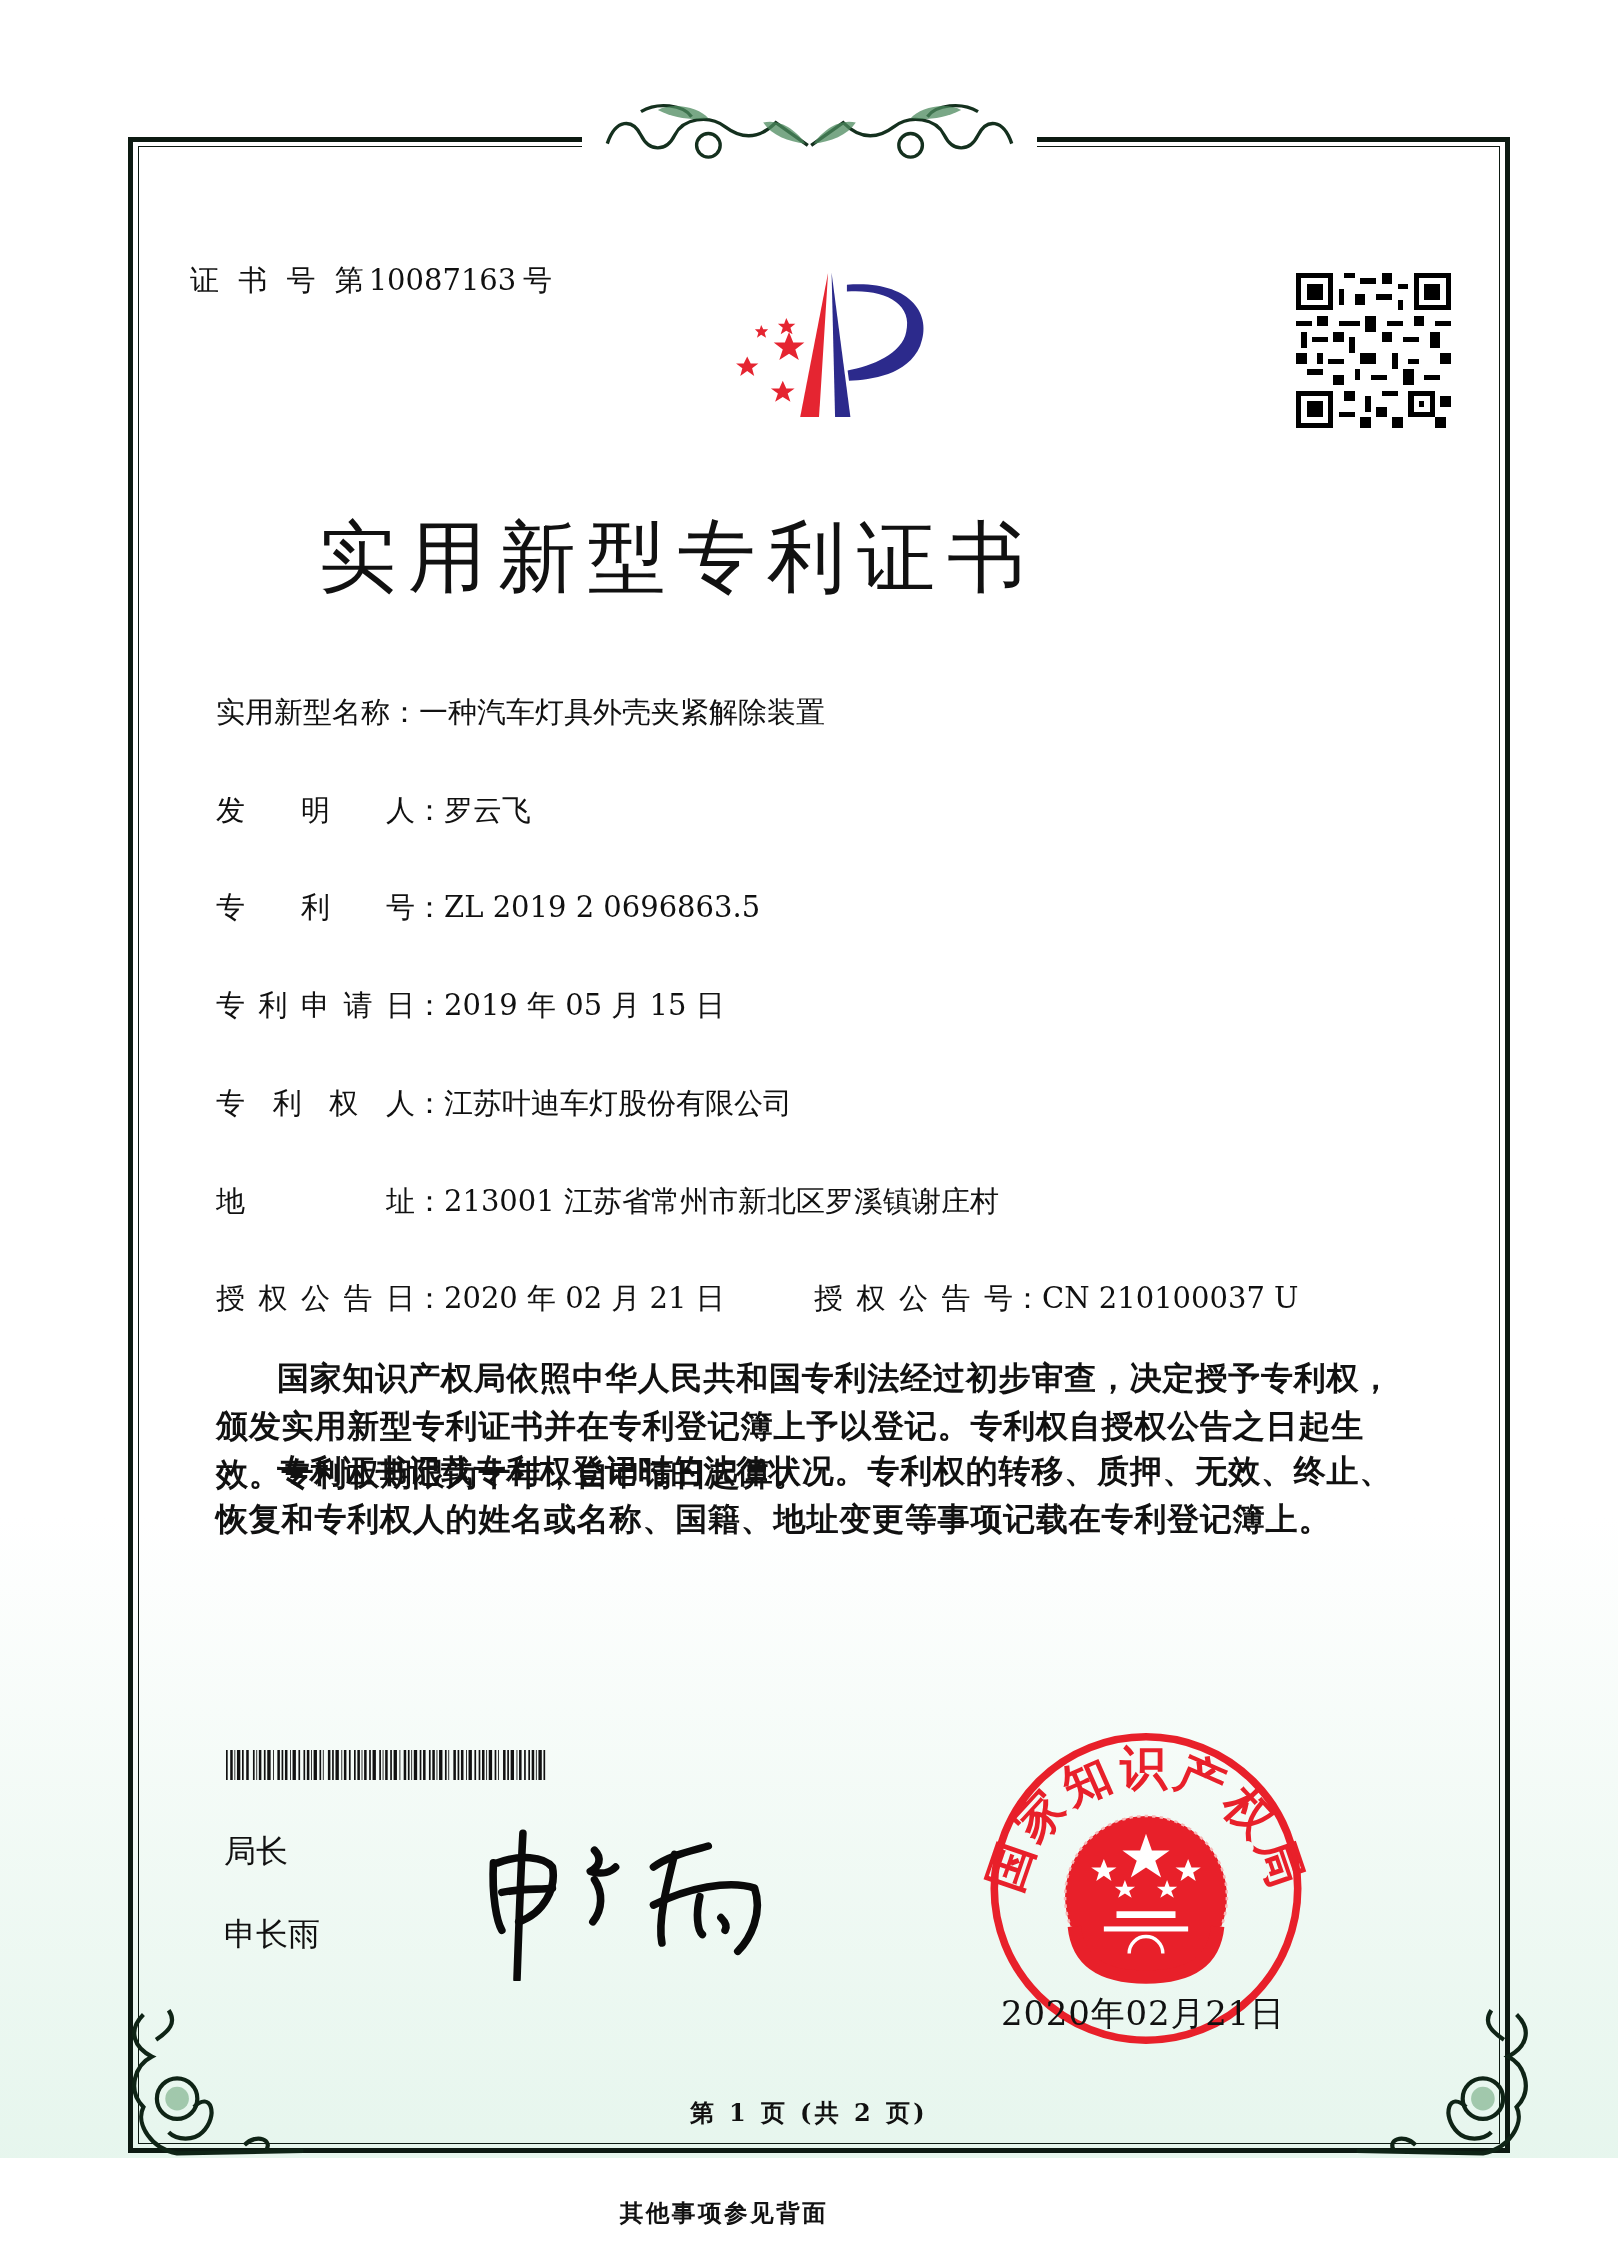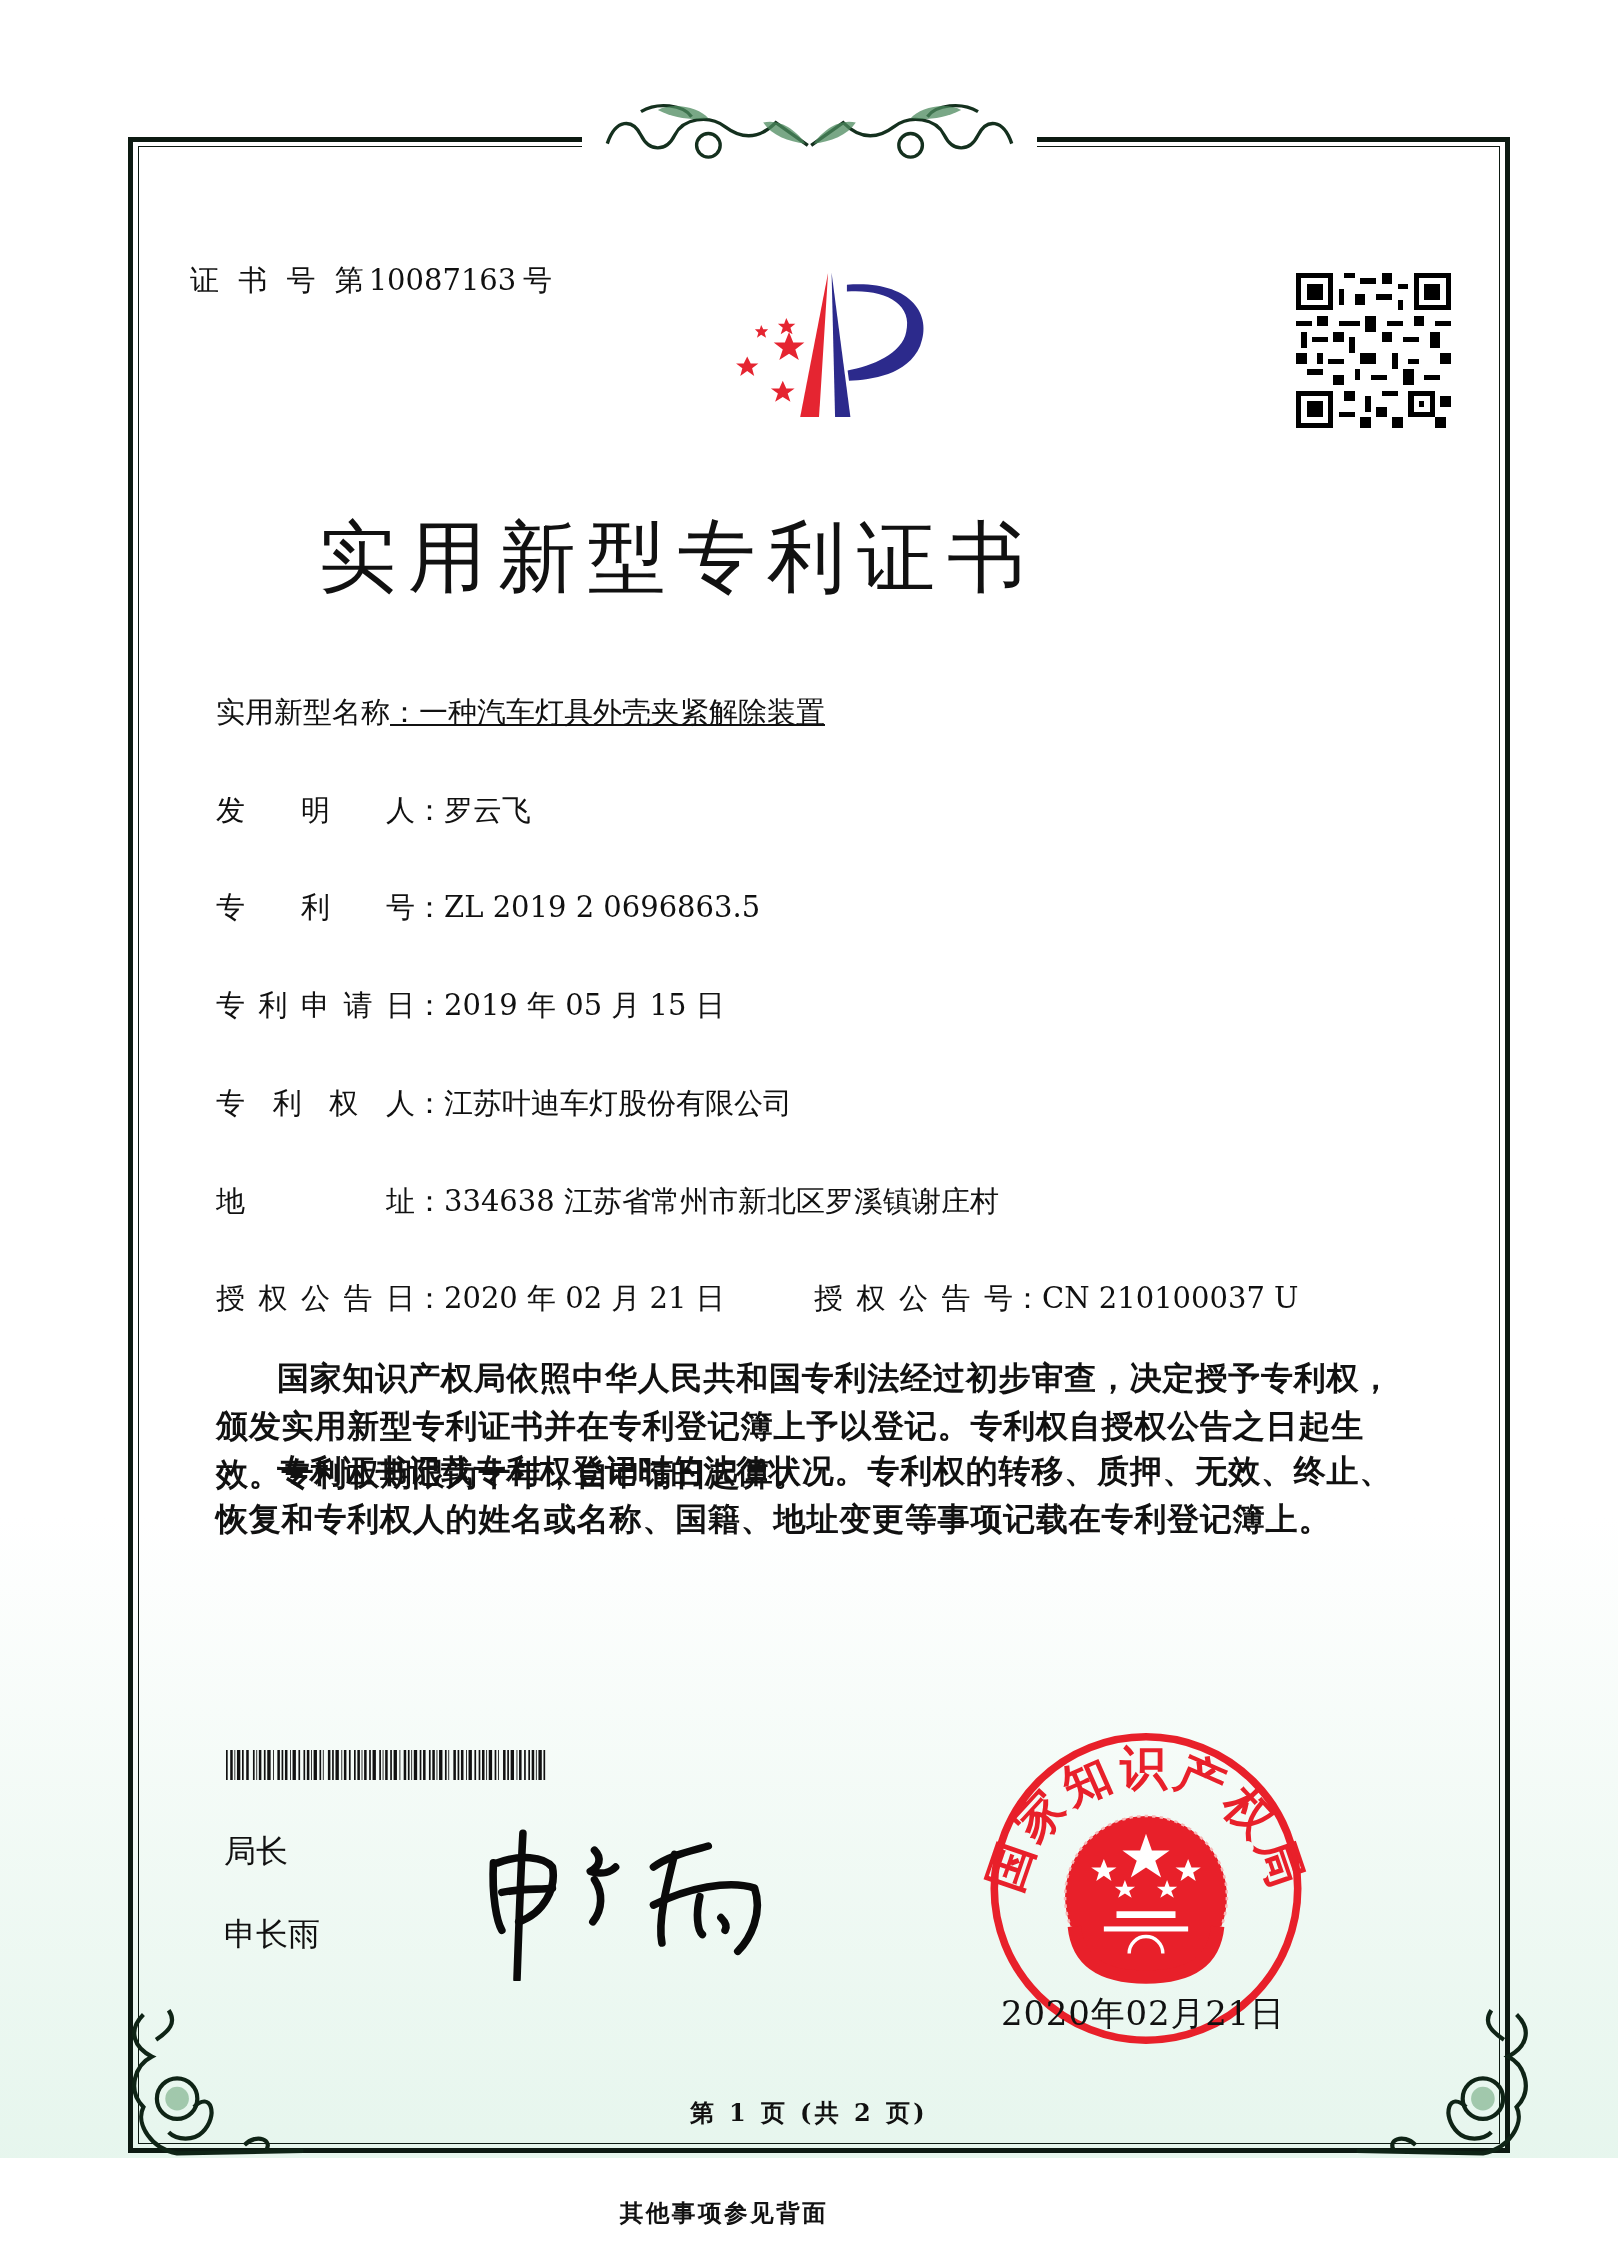--- a/index.html
+++ b/index.html
@@ -187,21 +187,21 @@
     <rect x="8" y="26" width="3" height="1"></rect>
       <rect x="12" y="27" width="2" height="2"></rect>
       <rect x="15" y="25" width="2" height="2"></rect>
       <rect x="18" y="27" width="2" height="2"></rect>
       <rect x="26" y="27" width="2" height="2"></rect>
   </g>
 </svg>
 
 <div class="main-title">实用新型专利证书</div>
 
-<div class="field" style="top:693px;text-decoration:underline;">
+<div class="field" style="top:693px;">
   <span class="lbl">实用新型名称</span><span>：</span><span>一种汽车灯具外壳夹紧解除装置</span>
 </div>
 
 <div class="field" style="top:791px;">
   <span class="spread">
       <span>发</span>
       <span>明</span>
       <span>人</span>
     </span><span>：</span><span>罗云飞</span>
 </div>
@@ -230,21 +230,21 @@
       <span>利</span>
       <span>权</span>
       <span>人</span>
     </span><span>：</span><span>江苏叶迪车灯股份有限公司</span>
 </div>
 
 <div class="field" style="top:1182px;">
   <span class="spread">
       <span>地</span>
       <span>址</span>
-    </span><span>：</span><span>334638 江苏省常州市新北区罗溪镇谢庄村</span>
+    </span><span>：</span><span>213001 江苏省常州市新北区罗溪镇谢庄村</span>
 </div>
 
 <div class="field" style="top:1279px;">
   <span class="spread">
       <span>授</span>
       <span>权</span>
       <span>公</span>
       <span>告</span>
       <span>日</span>
     </span><span>：</span><span>2020 年 02 月 21 日</span>

